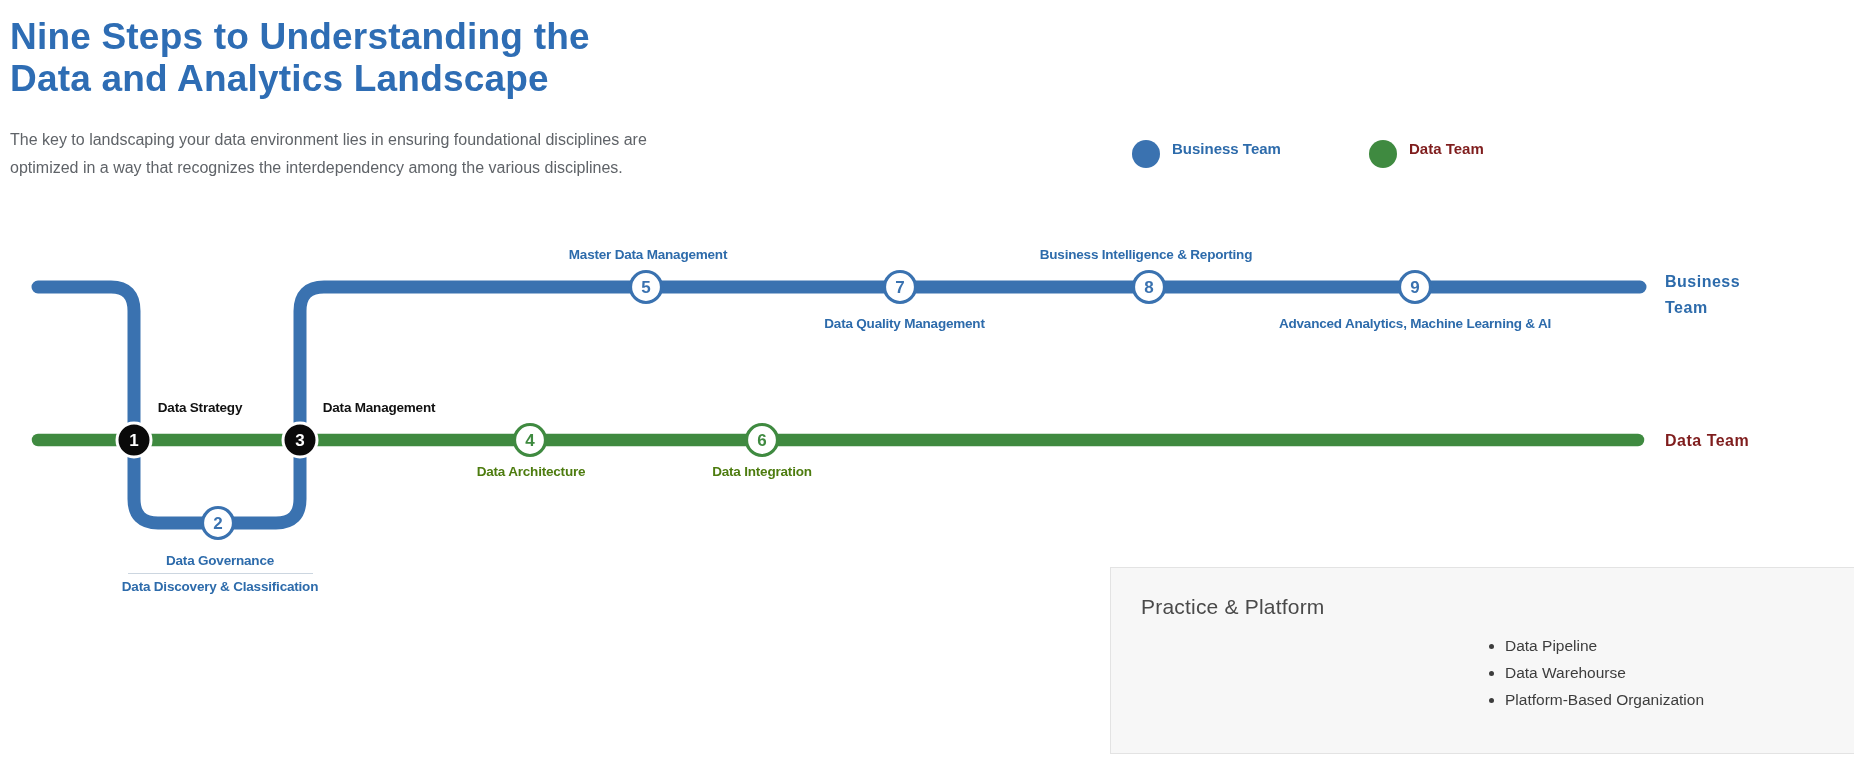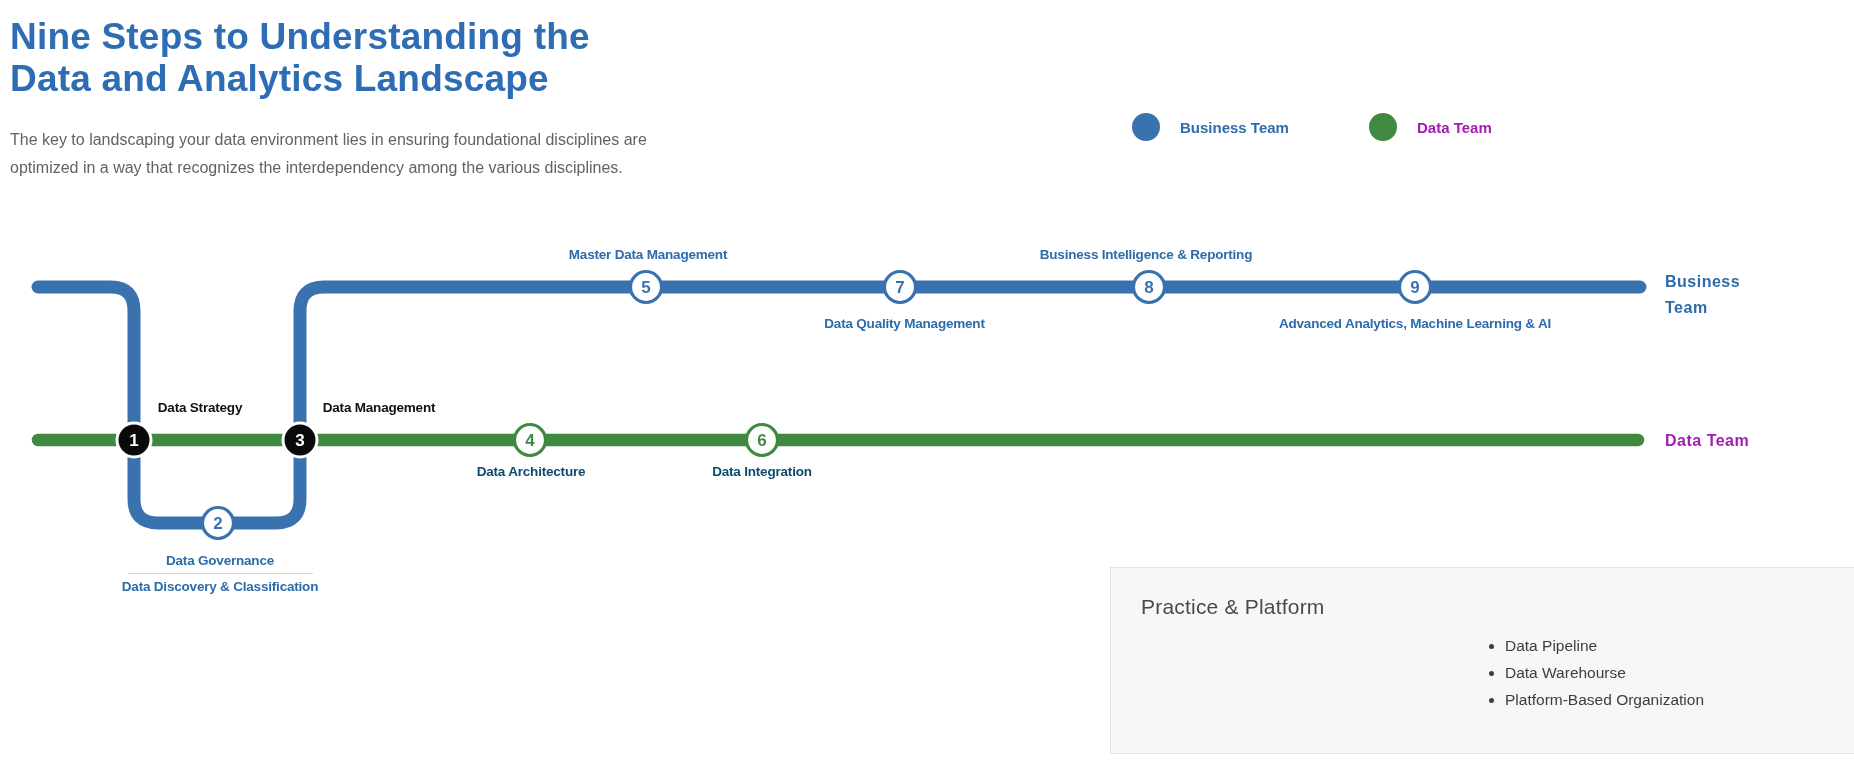--- a/index.html
+++ b/index.html
@@ -28,37 +28,36 @@
     left: 10px;
     top: 126px;
     font-size: 16px;
     line-height: 28px;
     color: #5f6368;
   }
 
   
   .legend-item {
     position: absolute;
-    top: 112px;
+    top: 140px;
     height: 30px;
     display: flex;
-    align-items: center;
-    gap: 20px;
+    gap: 12px;
     white-space: nowrap;
   }
   .dot {
     width: 28px;
     height: 28px;
     border-radius: 50%;
     display: inline-block;
     flex: 0 0 auto;
   }
   .legend-label { font-size: 15px; font-weight: 700; }
   .txt-blue  { color: #2d6bab; }
-  .txt-green { color: #a21caf; }
+  .txt-green { color: #7f1d1d; }
   .txt-black { color: #0a0a0a; }
 
   
   .rail-svg { position: absolute; left: 0; top: 0; width: 1854px; height: 768px; }
   .nnum {
     font-size: 17px;
     font-weight: 700;
     text-anchor: middle;
     font-family: "Liberation Sans", sans-serif;
   }
@@ -69,21 +68,21 @@
   .nlabel {
     position: absolute;
     transform: translateX(-50%);
     font-size: 13.5px;
     font-weight: 700;
     letter-spacing: -0.2px;
     white-space: nowrap;
   }
   .nlabel-black { color: #111111; }
   .nlabel-blue  { color: #2d6bab; }
-  .nlabel-green { color: #0c4a6e; }
+  .nlabel-green { color: #4d7c0f; }
 
   .gov-divider {
     position: absolute;
     height: 1px;
     background: #ccd6e0;
   }
 
   .team-label {
     position: absolute;
     font-size: 16px;

